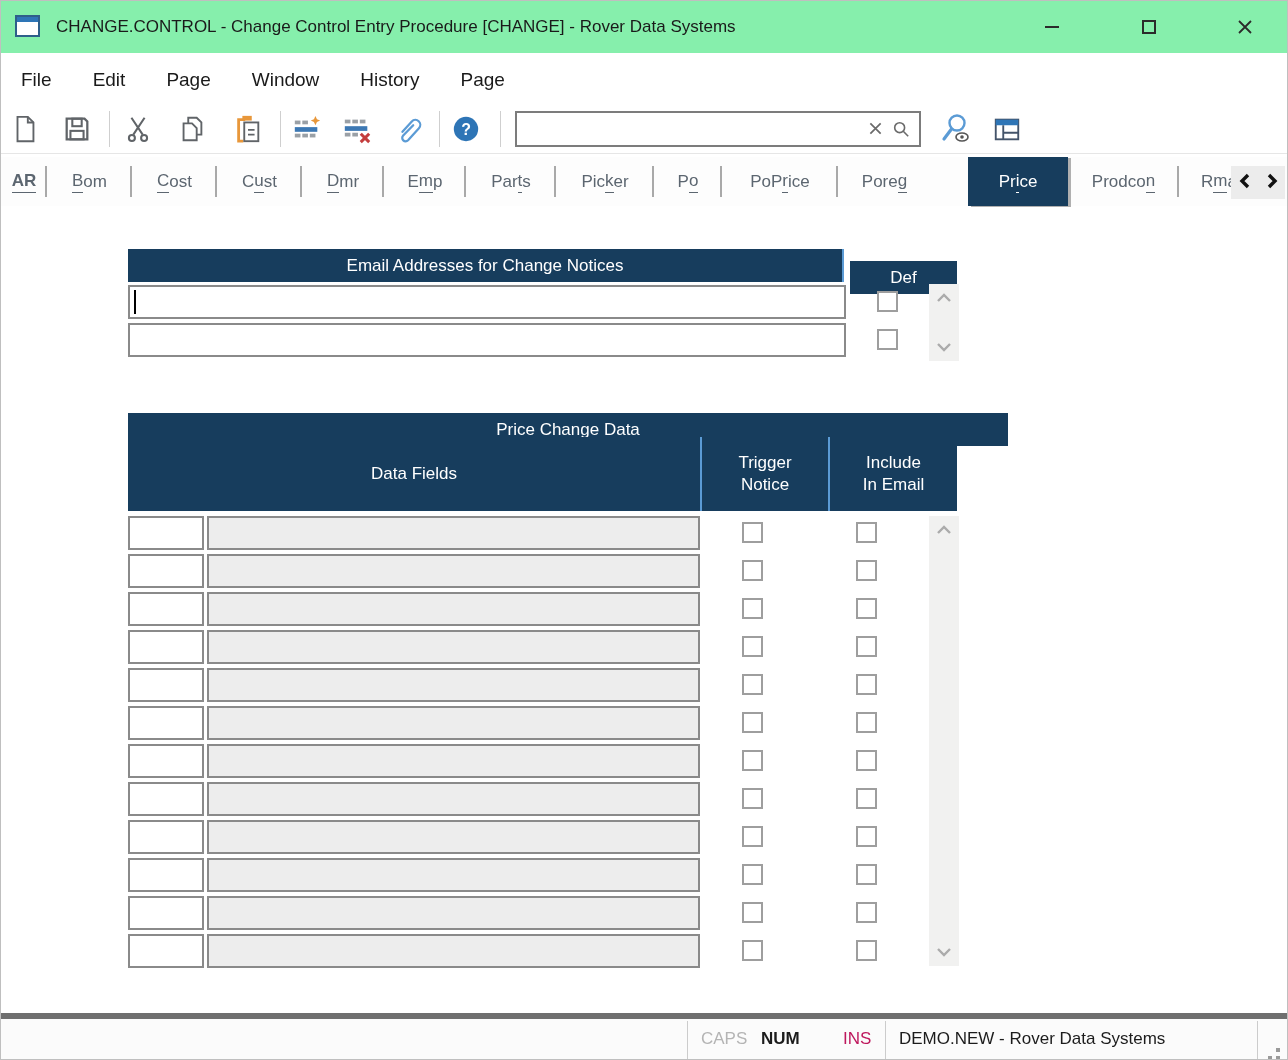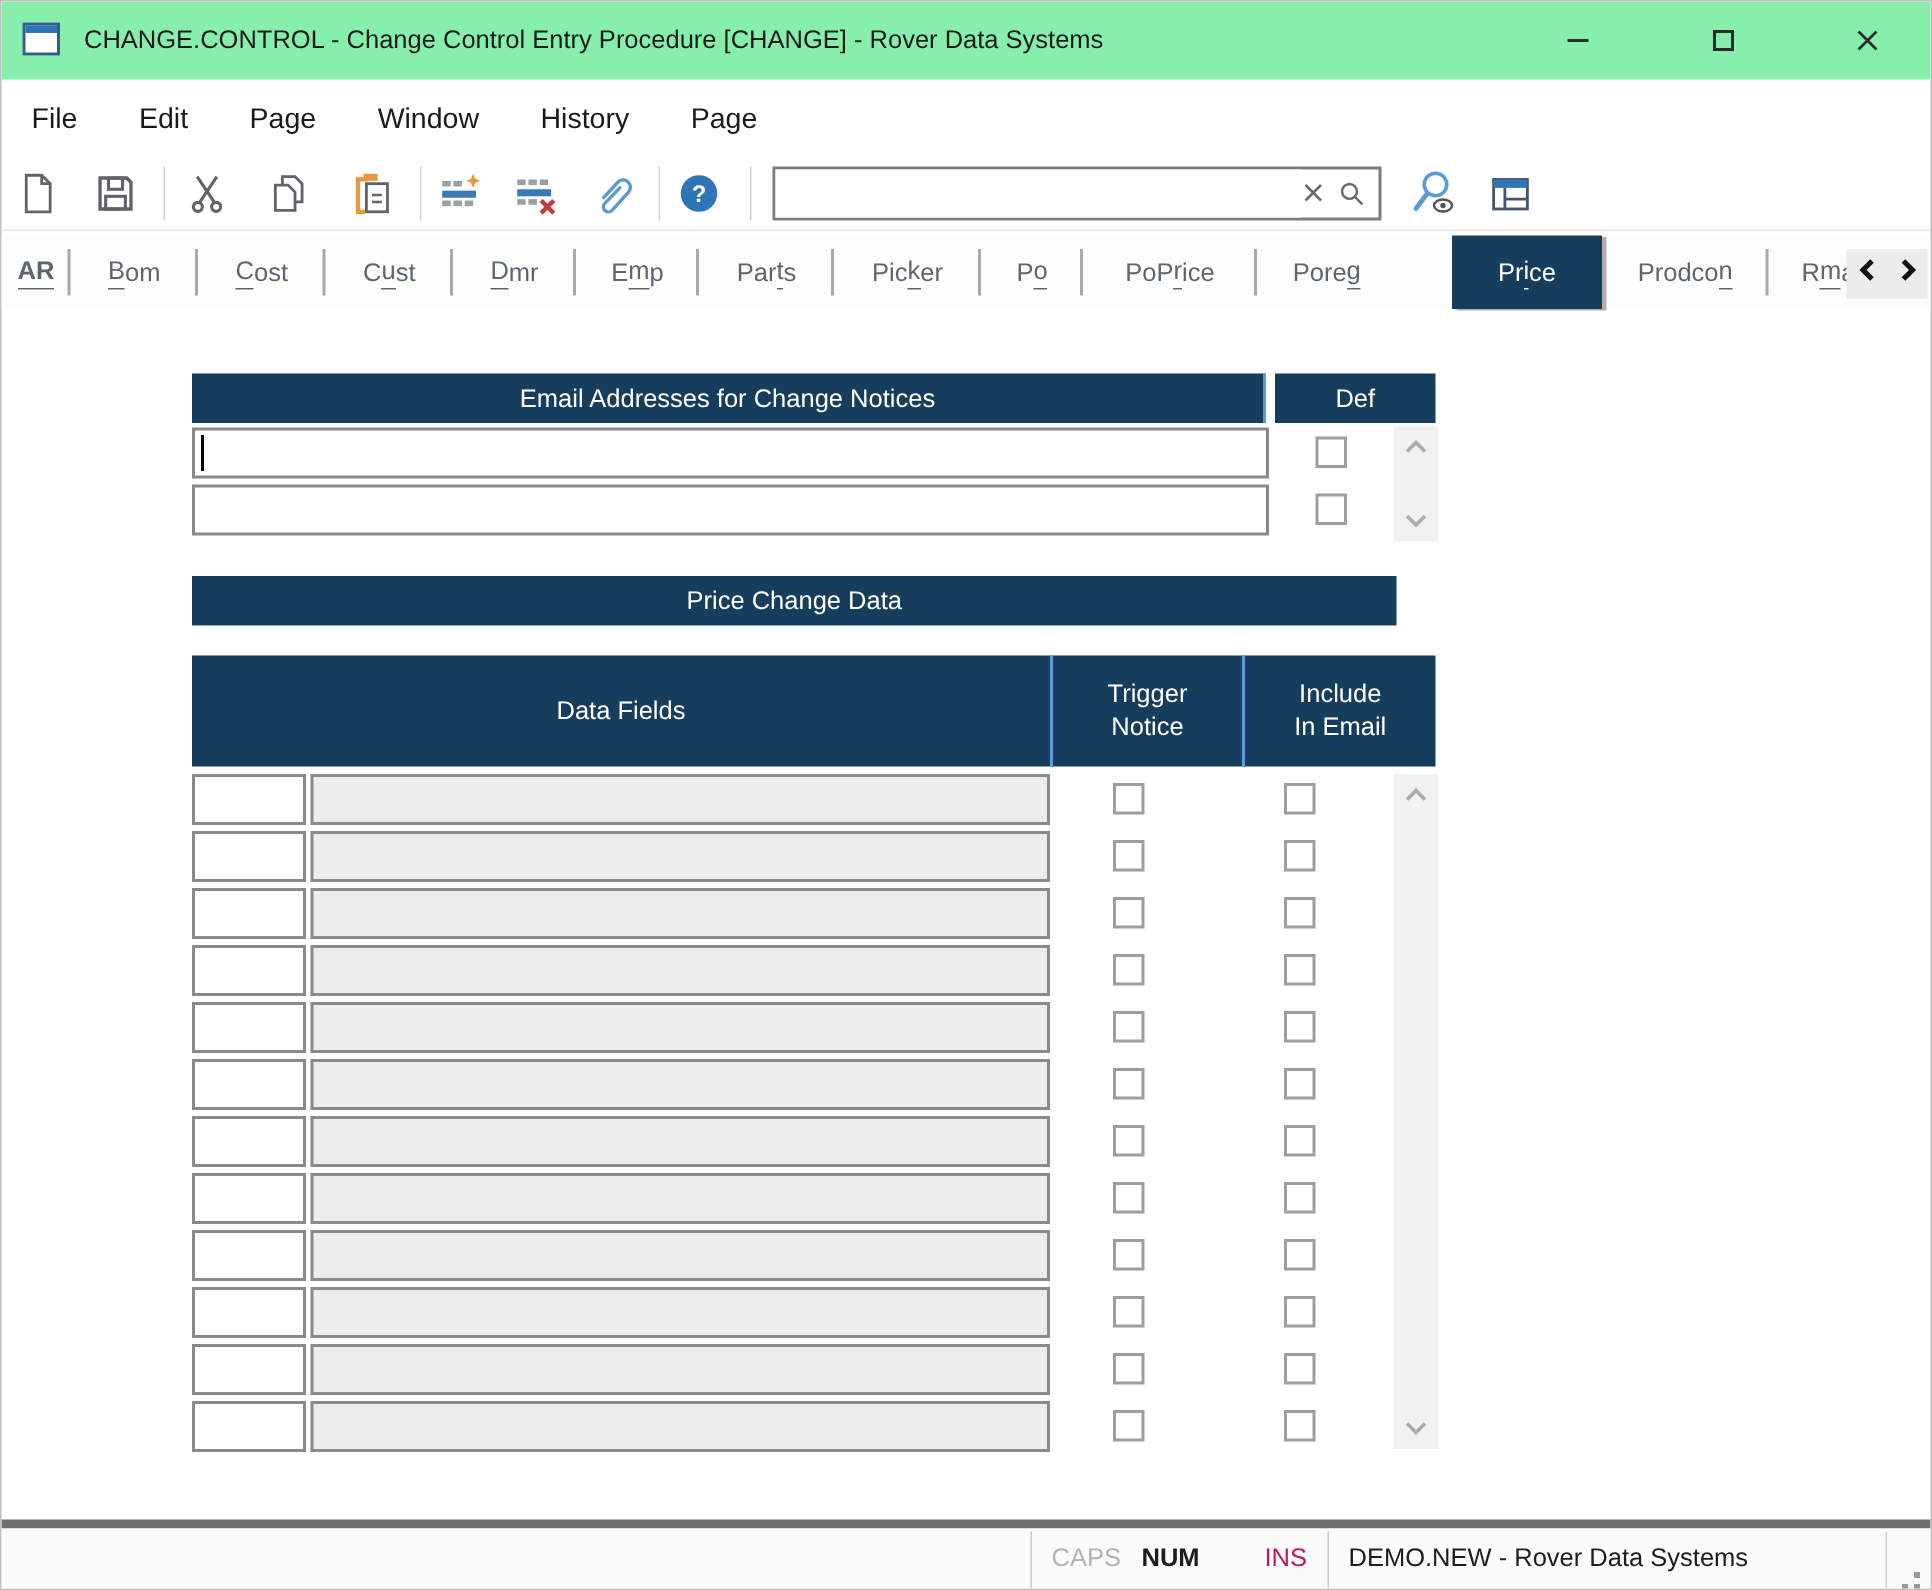--- a/index.html
+++ b/index.html
@@ -37,28 +37,28 @@
   .tab.selected { background:#173d5d; color:#fff; box-shadow:3px 1px 0 0 #b0b0b0;margin-left:37px; }
   .tab-scroll { position:absolute; right:2px; top:9px; width:54px; height:33px; background:#ececec; display:flex; align-items:center; justify-content:space-around; }
 
   
   .tbl-header { position:absolute; background:#173d5d; color:#fff; font-size:17px; display:flex; align-items:center; justify-content:center; }
   .checkbox { position:absolute; width:21px; height:21px; border:2px solid #9e9e9e; background:#fff; }
   .scrollbar { position:absolute; width:30px; background:#f1f1f0; display:flex; flex-direction:column; justify-content:space-between; align-items:center; padding:9px 0; }
 
   
   .email-h1 { left:127px; top:248px; width:716px; height:33px; border-right:2px solid #5b9bd5; }
-  .email-hdef { left:849px; top:248px; width:107px; height:33px; }
+  .email-hdef { left:849px; top:260px; width:107px; height:33px; }
   .email-row-wrap { position:absolute; left:127px; width:718px; height:34px; }
   .email-row-wrap input { width:100%; height:100%; border:2px solid #8a8a8a; outline:none; font-size:16px; padding:0 8px; font-family:"Liberation Sans", sans-serif; }
   .caret { position:absolute; left:6px; top:5px; width:2px; height:24px; background:#000; }
   .email-sb { left:928px; top:283px; height:77px; }
 
   
-  .price-title { left:127px; top:383px; width:803px; height:33px; }
+  .price-title { left:127px; top:412px; width:880px; height:33px; }
   .col-h { position:absolute; top:436px; height:74px; background:#173d5d; color:#fff; font-size:17px; display:flex; flex-direction:column; align-items:center; justify-content:center; line-height:22px; text-align:center; }
   .col-df { left:127px; width:574px; border-right:2px solid #5b9bd5; }
   .col-tr { left:701px; width:128px; border-right:2px solid #5b9bd5; }
   .col-in { left:829px; width:127px; }
   .grid-rows { position:absolute; left:127px; top:515px; width:801px; }
   .grid-row { position:relative; height:38px; }
   .code-input { position:absolute; left:0; top:0; width:76px; height:34px; border:2px solid #8a8a8a; outline:none; font-size:16px; padding:0 4px; font-family:"Liberation Sans", sans-serif; }
   .field-box { position:absolute; left:79px; top:0; width:493px; height:34px; background:#ededed; border:2px solid #8a8a8a; }
   .grid-row .cb1 { left:614px; top:6px; }
   .grid-row .cb2 { left:728px; top:6px; }

